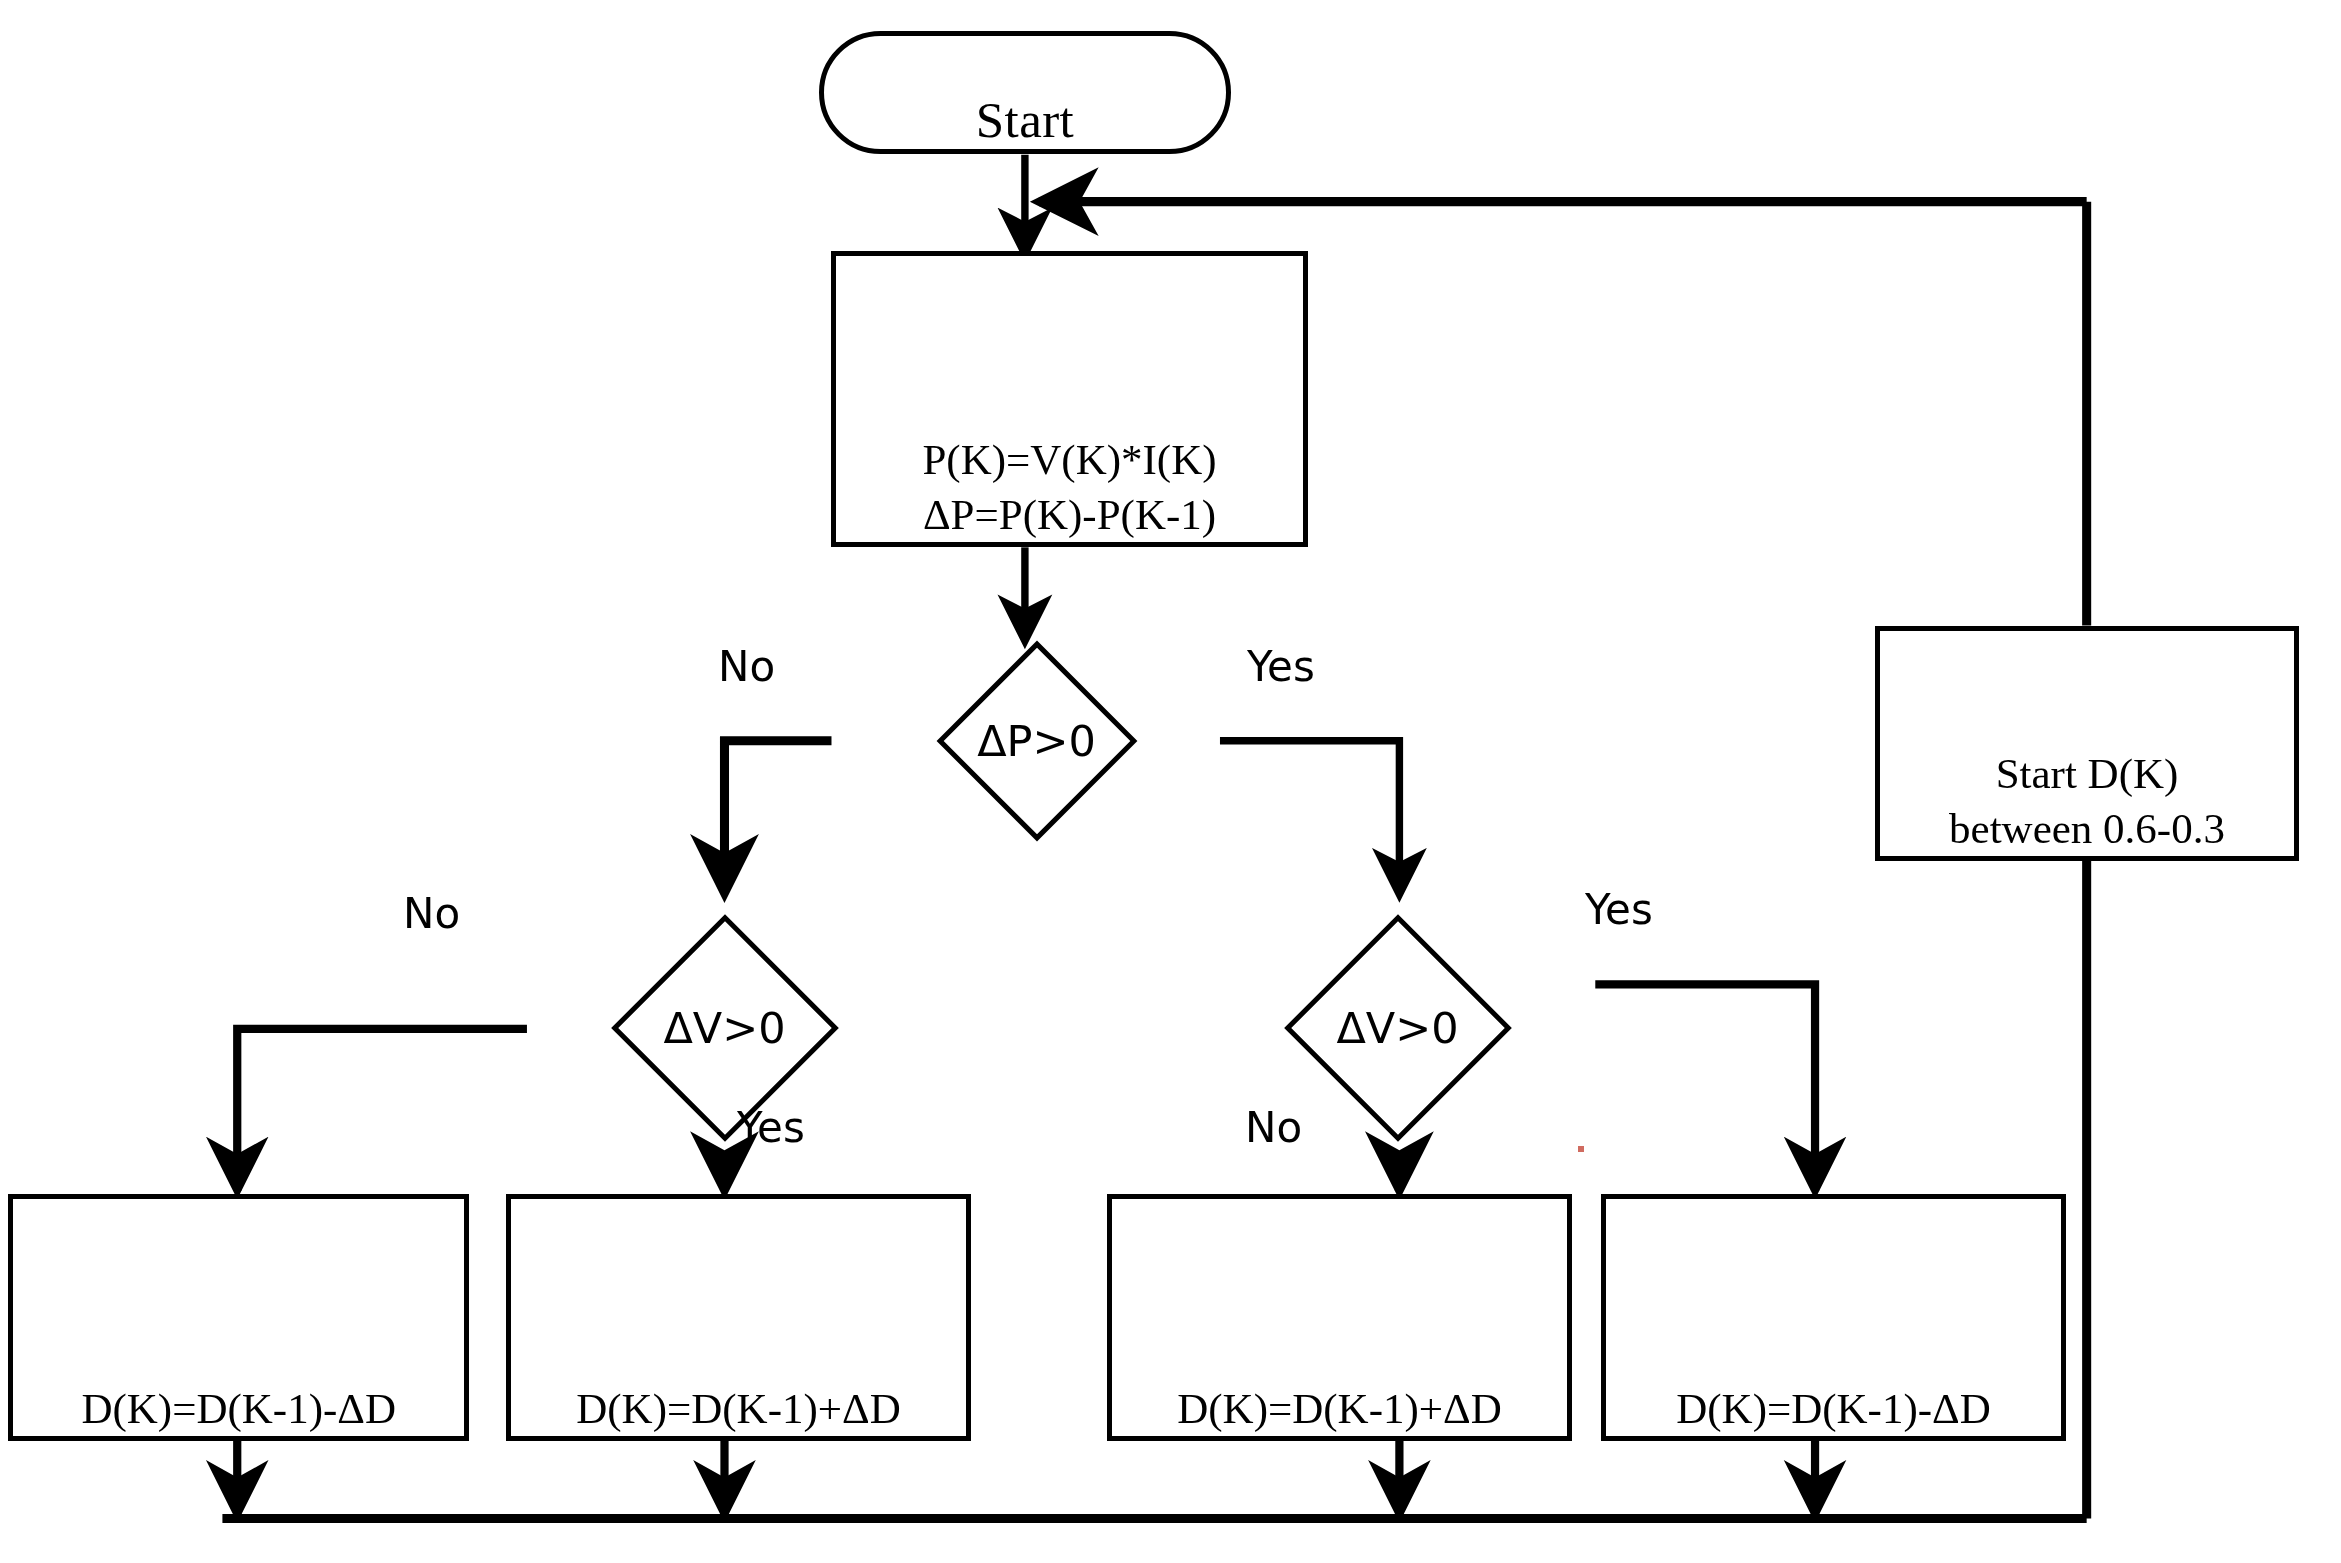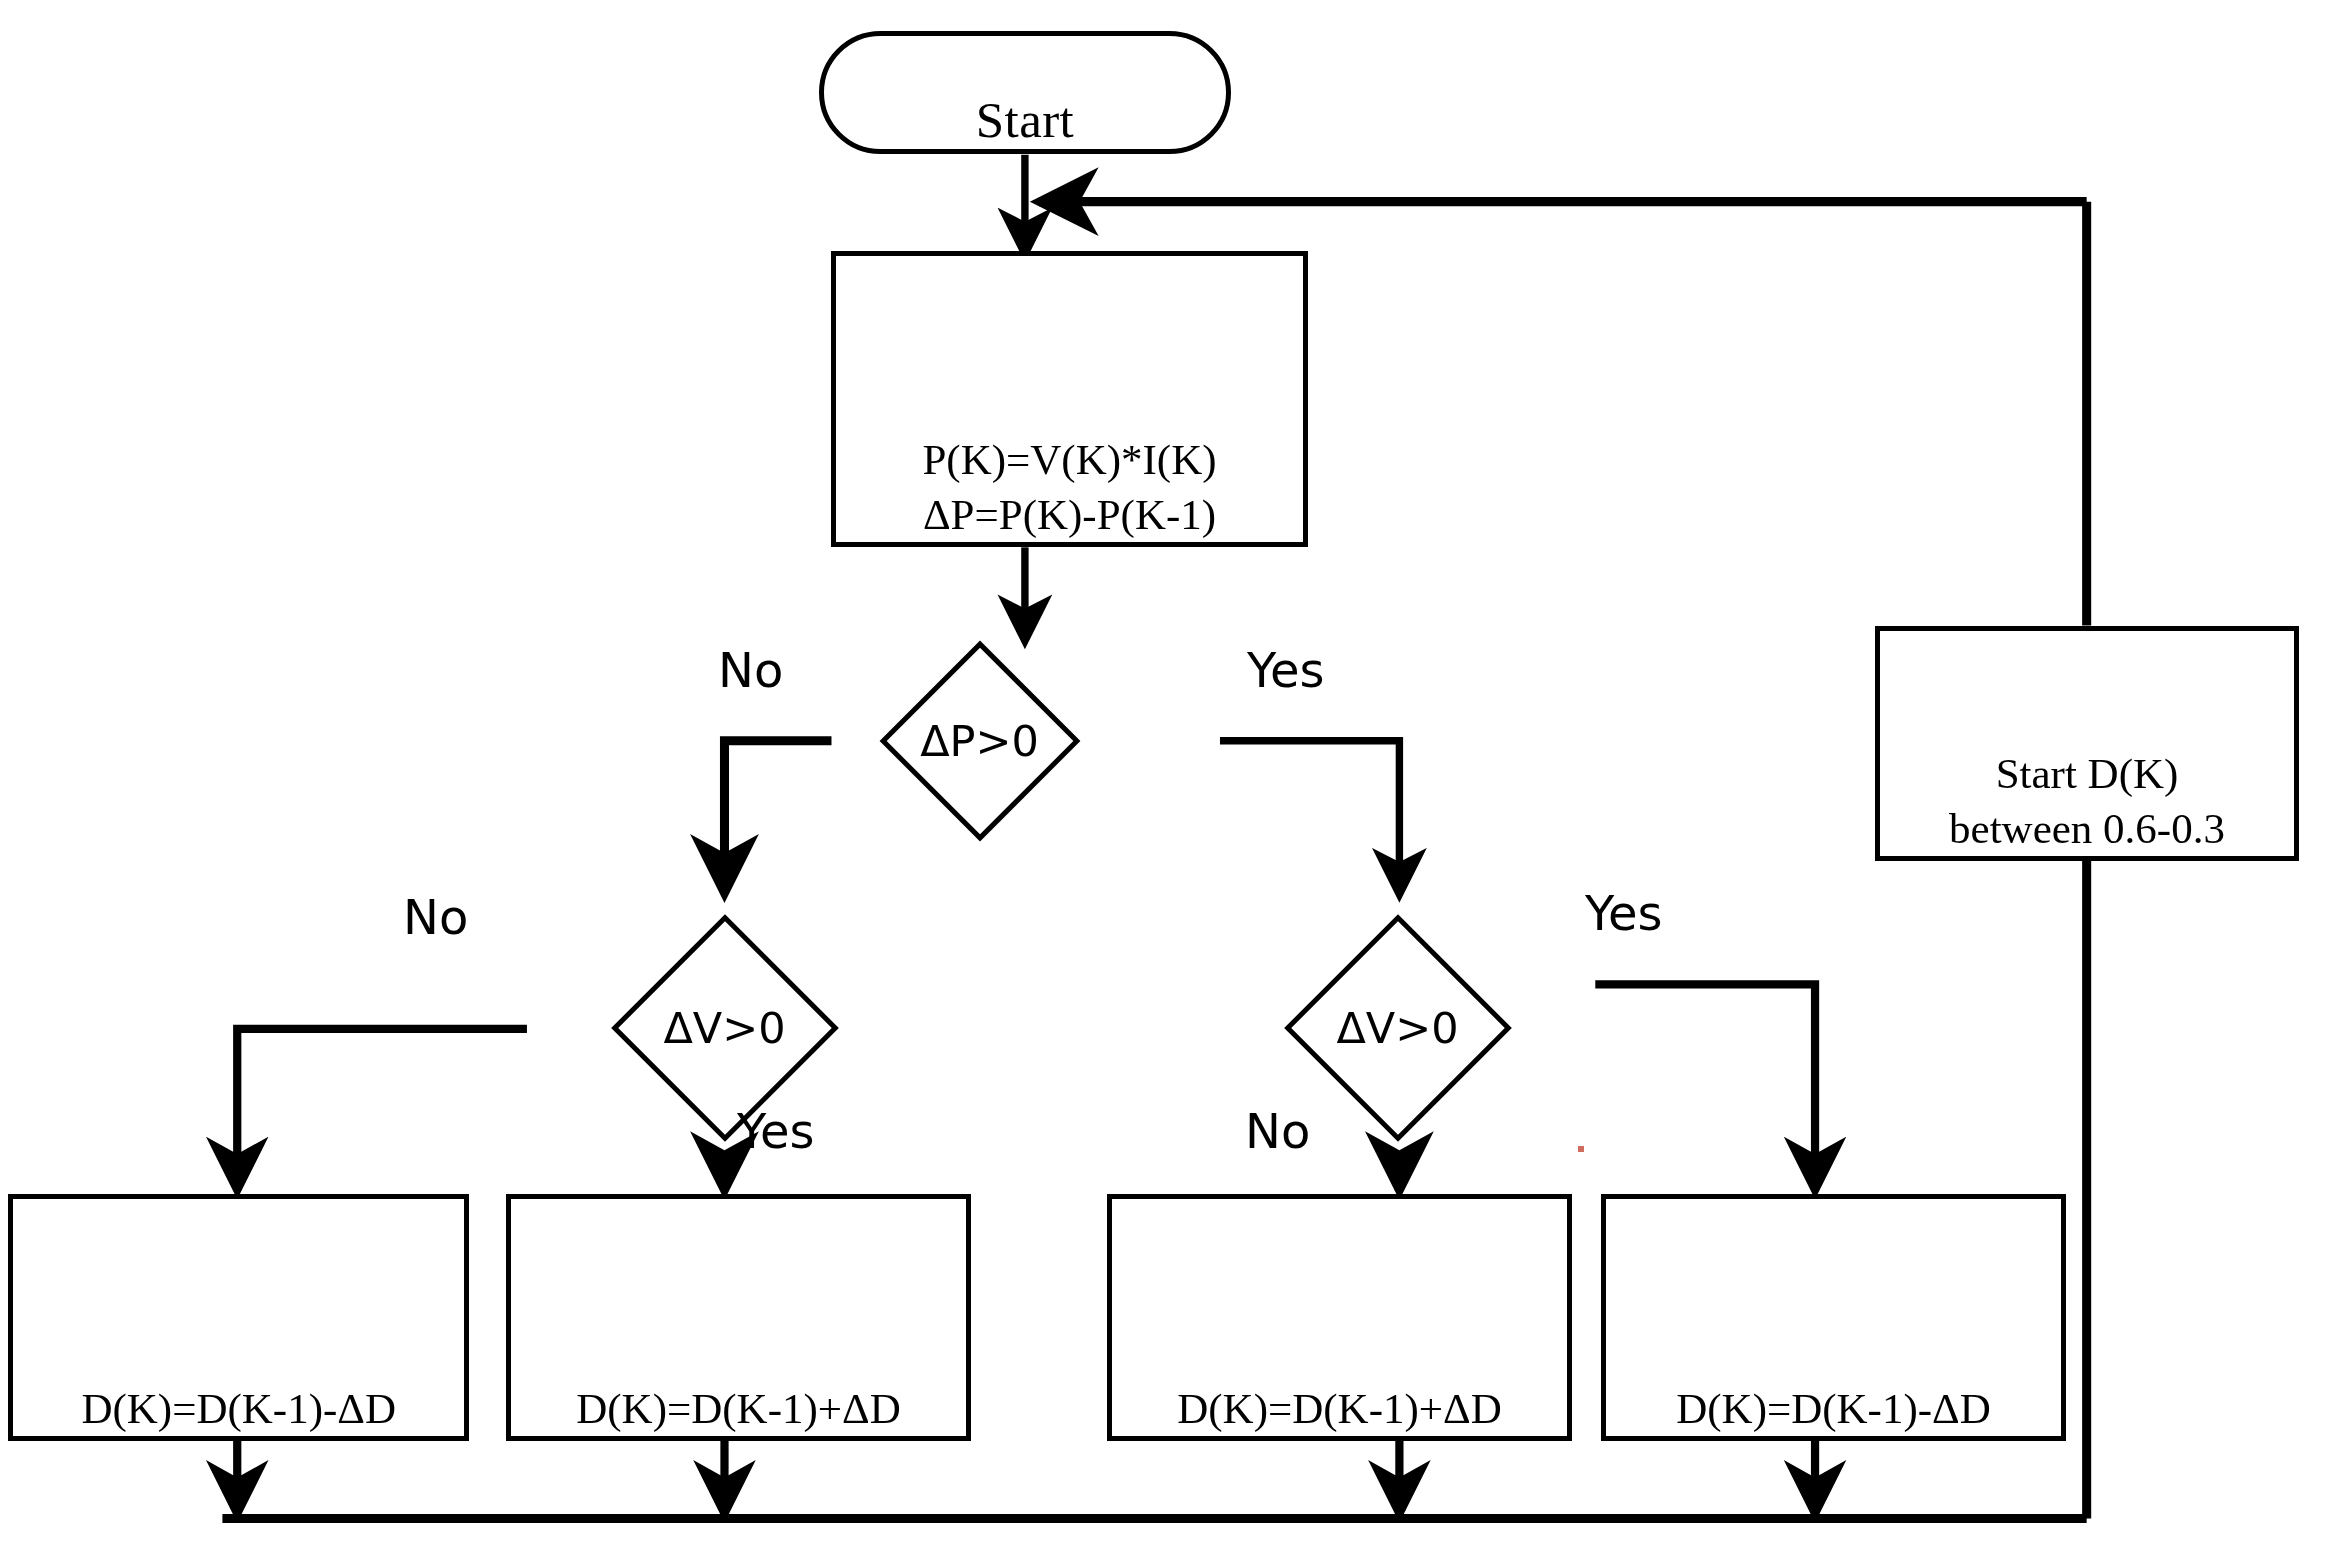--- a/index.html
+++ b/index.html
@@ -83,21 +83,21 @@
     display: flex;
     align-items: center;
     justify-content: center;
     font-size: 43px;
     color: #000000;
     white-space: nowrap;
   }
   
   .elabel {
     position: absolute;
-    font-size: 48px;
+    font-size: 42px;
     color: #000000;
     white-space: nowrap;
     z-index: 4;
   }
   .artifact {
     position: absolute;
     width: 5.8px;
     height: 5.8px;
     z-index: 5;
   }
@@ -154,21 +154,21 @@
     <span>Start</span>
   </div>
 
   <div class="node process" style="left:793px; top:251px; width:477px; height:296px;margin-left:38px;">
     <span class="proc-lines">
       <span>P(K)=V(K)*I(K)</span>
       <span>ΔP=P(K)-P(K-1)</span>
     </span>
   </div>
 
-  <div class="decision" style="left:784px; top:640px; width:391px; height:202px;">
+  <div class="decision" style="left:841px; top:640px; width:391px; height:202px;">
     <div class="dia" style="width:142px; height:142px;"></div>
     <div class="dlabel">ΔP&gt;0</div>
   </div>
 
   <div class="decision" style="left:527px; top:894px; width:395px; height:268px;">
     <div class="dia" style="width:161px; height:161px;"></div>
     <div class="dlabel">ΔV&gt;0</div>
   </div>
 
   <div class="decision" style="left:1200px; top:894px; width:395px; height:268px;">

